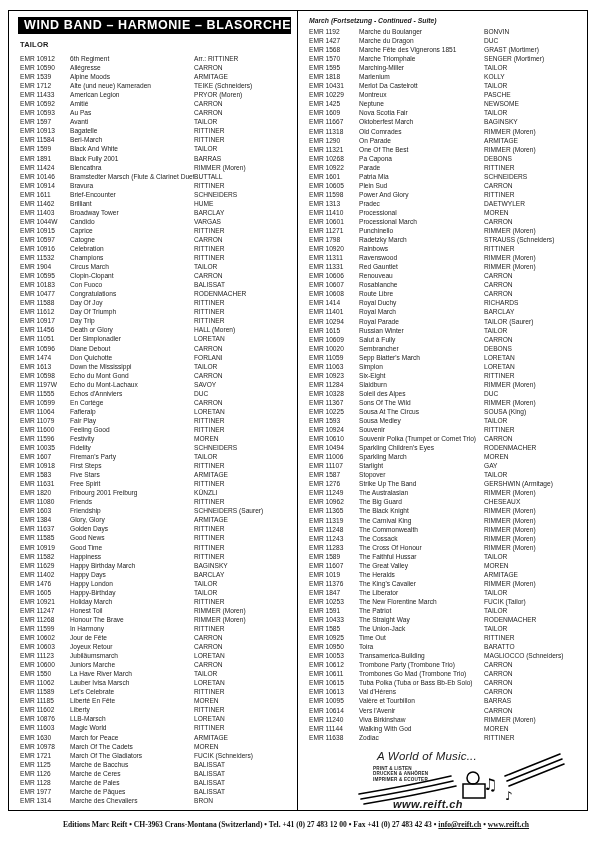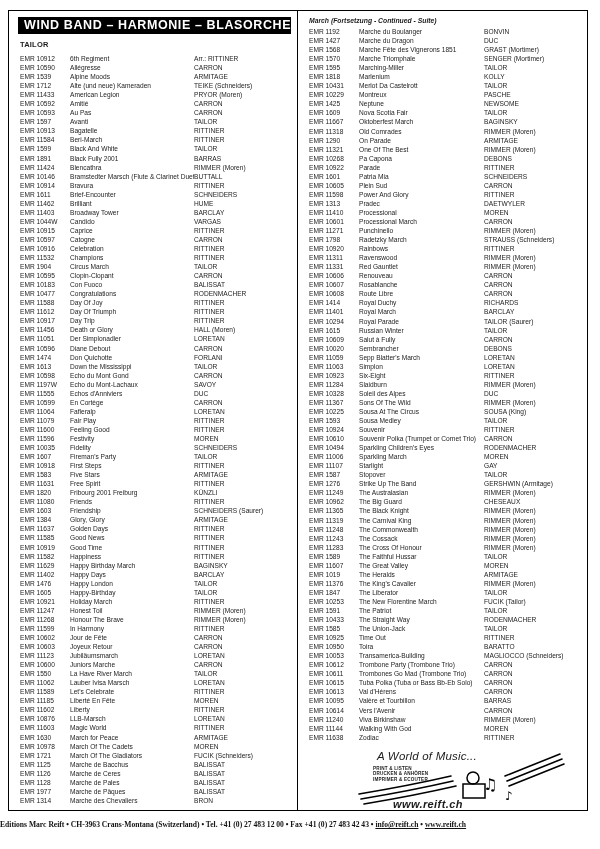--- a/index.html
+++ b/index.html
@@ -32,21 +32,21 @@
     position:absolute;left:22px;top:0;font-size:11.5px;font-weight:normal;font-style:italic;
     white-space:nowrap;letter-spacing:0.2px;
   }
   .logo .sub{position:absolute;left:18px;top:16px;font-size:4.6px;font-weight:bold;line-height:5.6px;letter-spacing:0.2px;}
   .logo .url{
     position:absolute;left:38px;bottom:0;font-size:11px;font-weight:bold;font-style:italic;letter-spacing:0.4px;
     border-bottom:1.4px solid #000;padding-bottom:0.5px;
   }
   .logo svg{position:absolute;left:0;top:0;}
   .footer{
-    position:absolute;left:0;top:820px;width:592px;
+    position:absolute;left:0;top:820px;width:592px;text-align:center;
     font-family:"Liberation Serif", serif;font-weight:bold;font-size:7.6px;color:#111;
     white-space:nowrap;
   }
   .footer .u{text-decoration:underline;}
 </style>
 </head>
 <body>
 
 <div class="frame">
 

